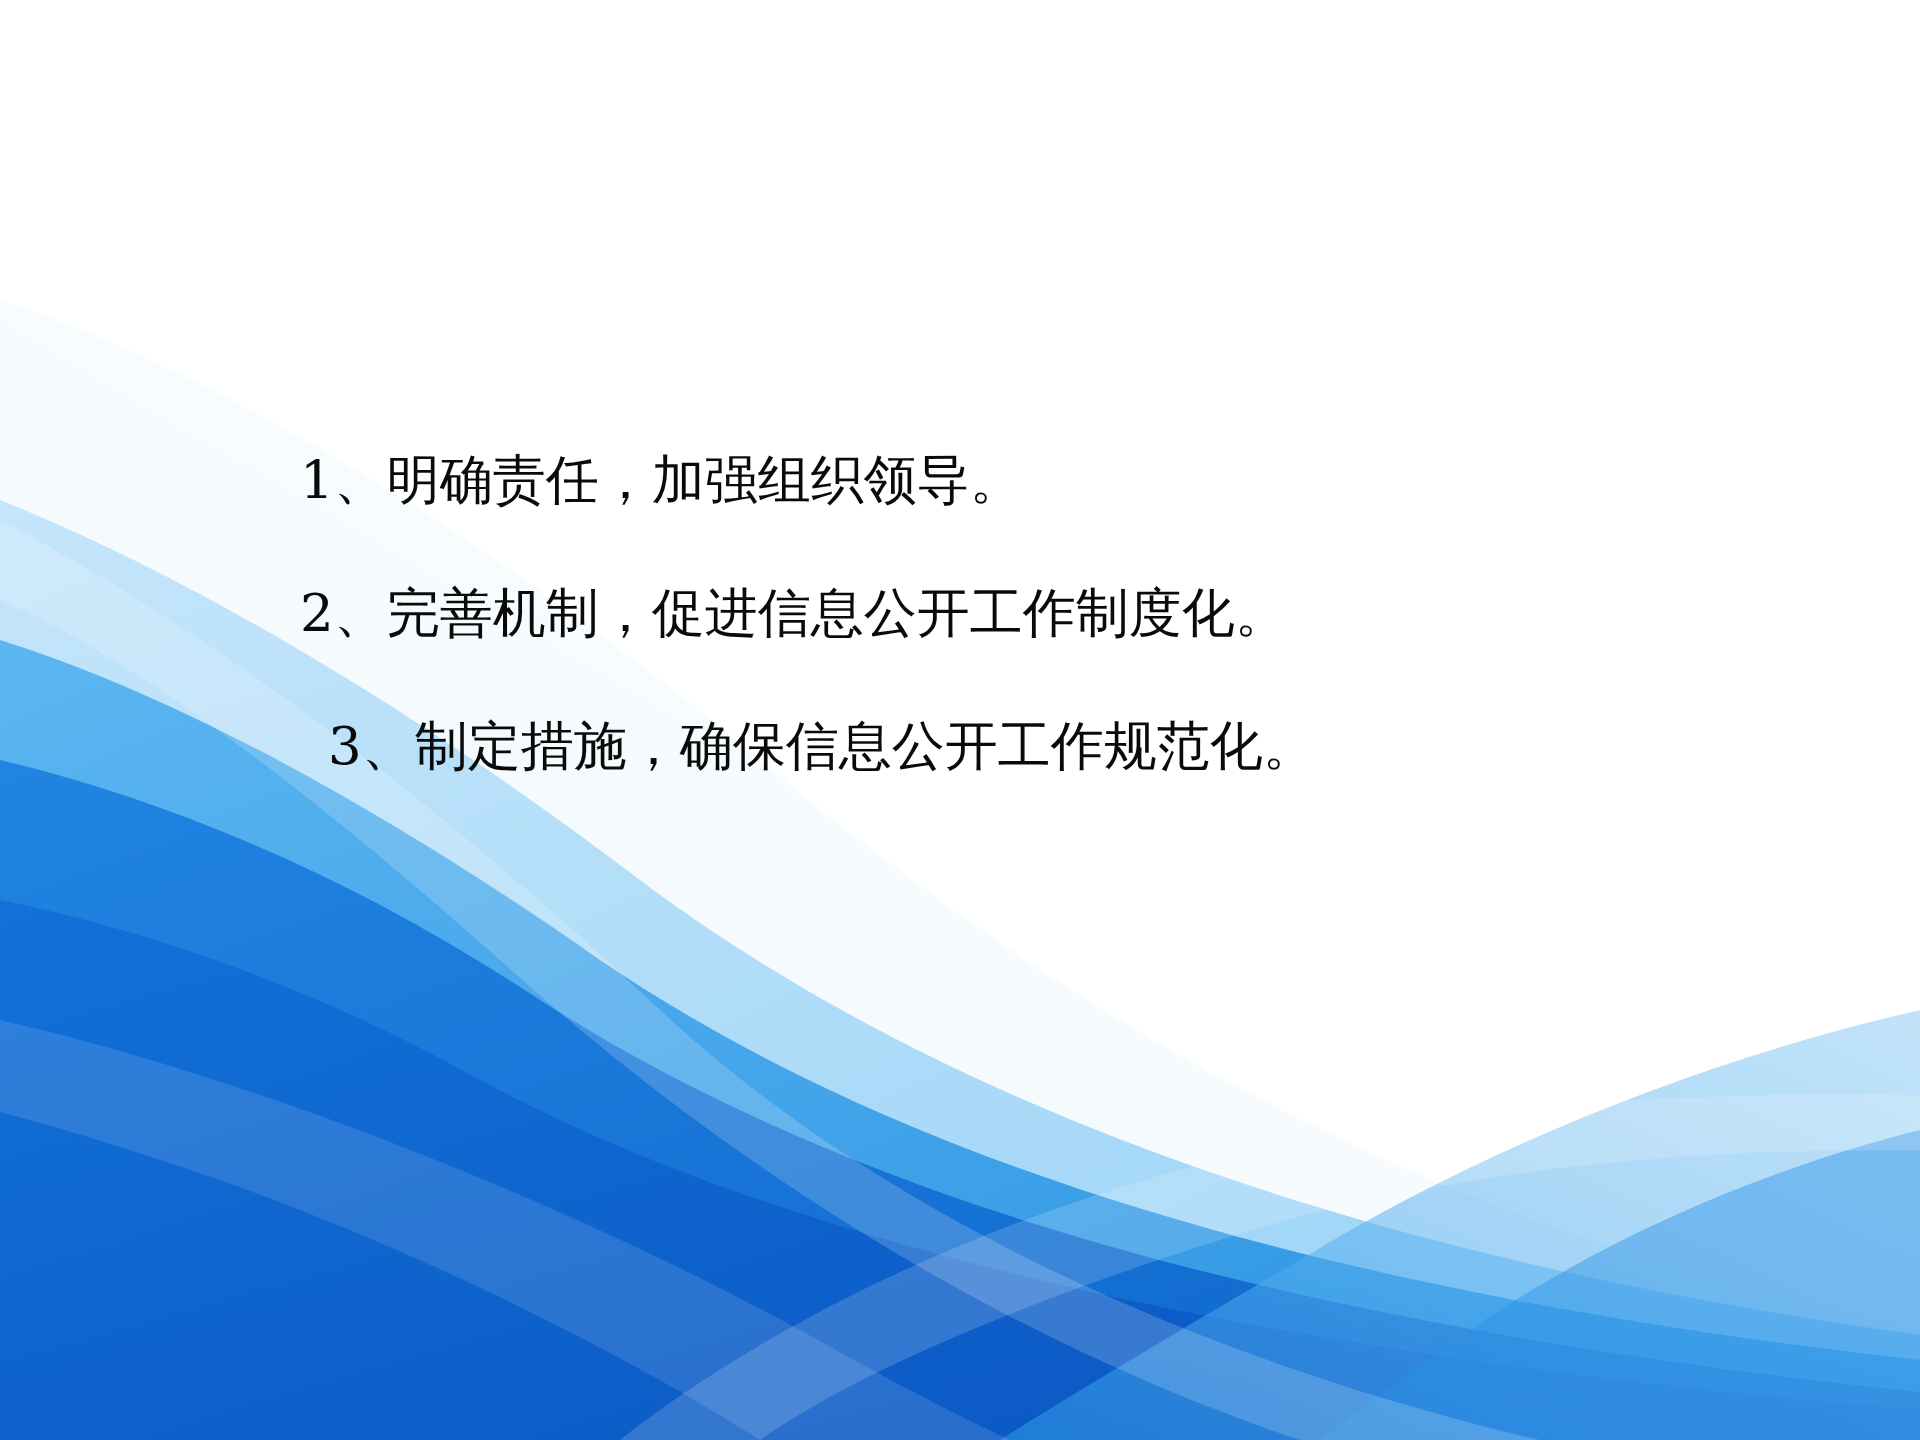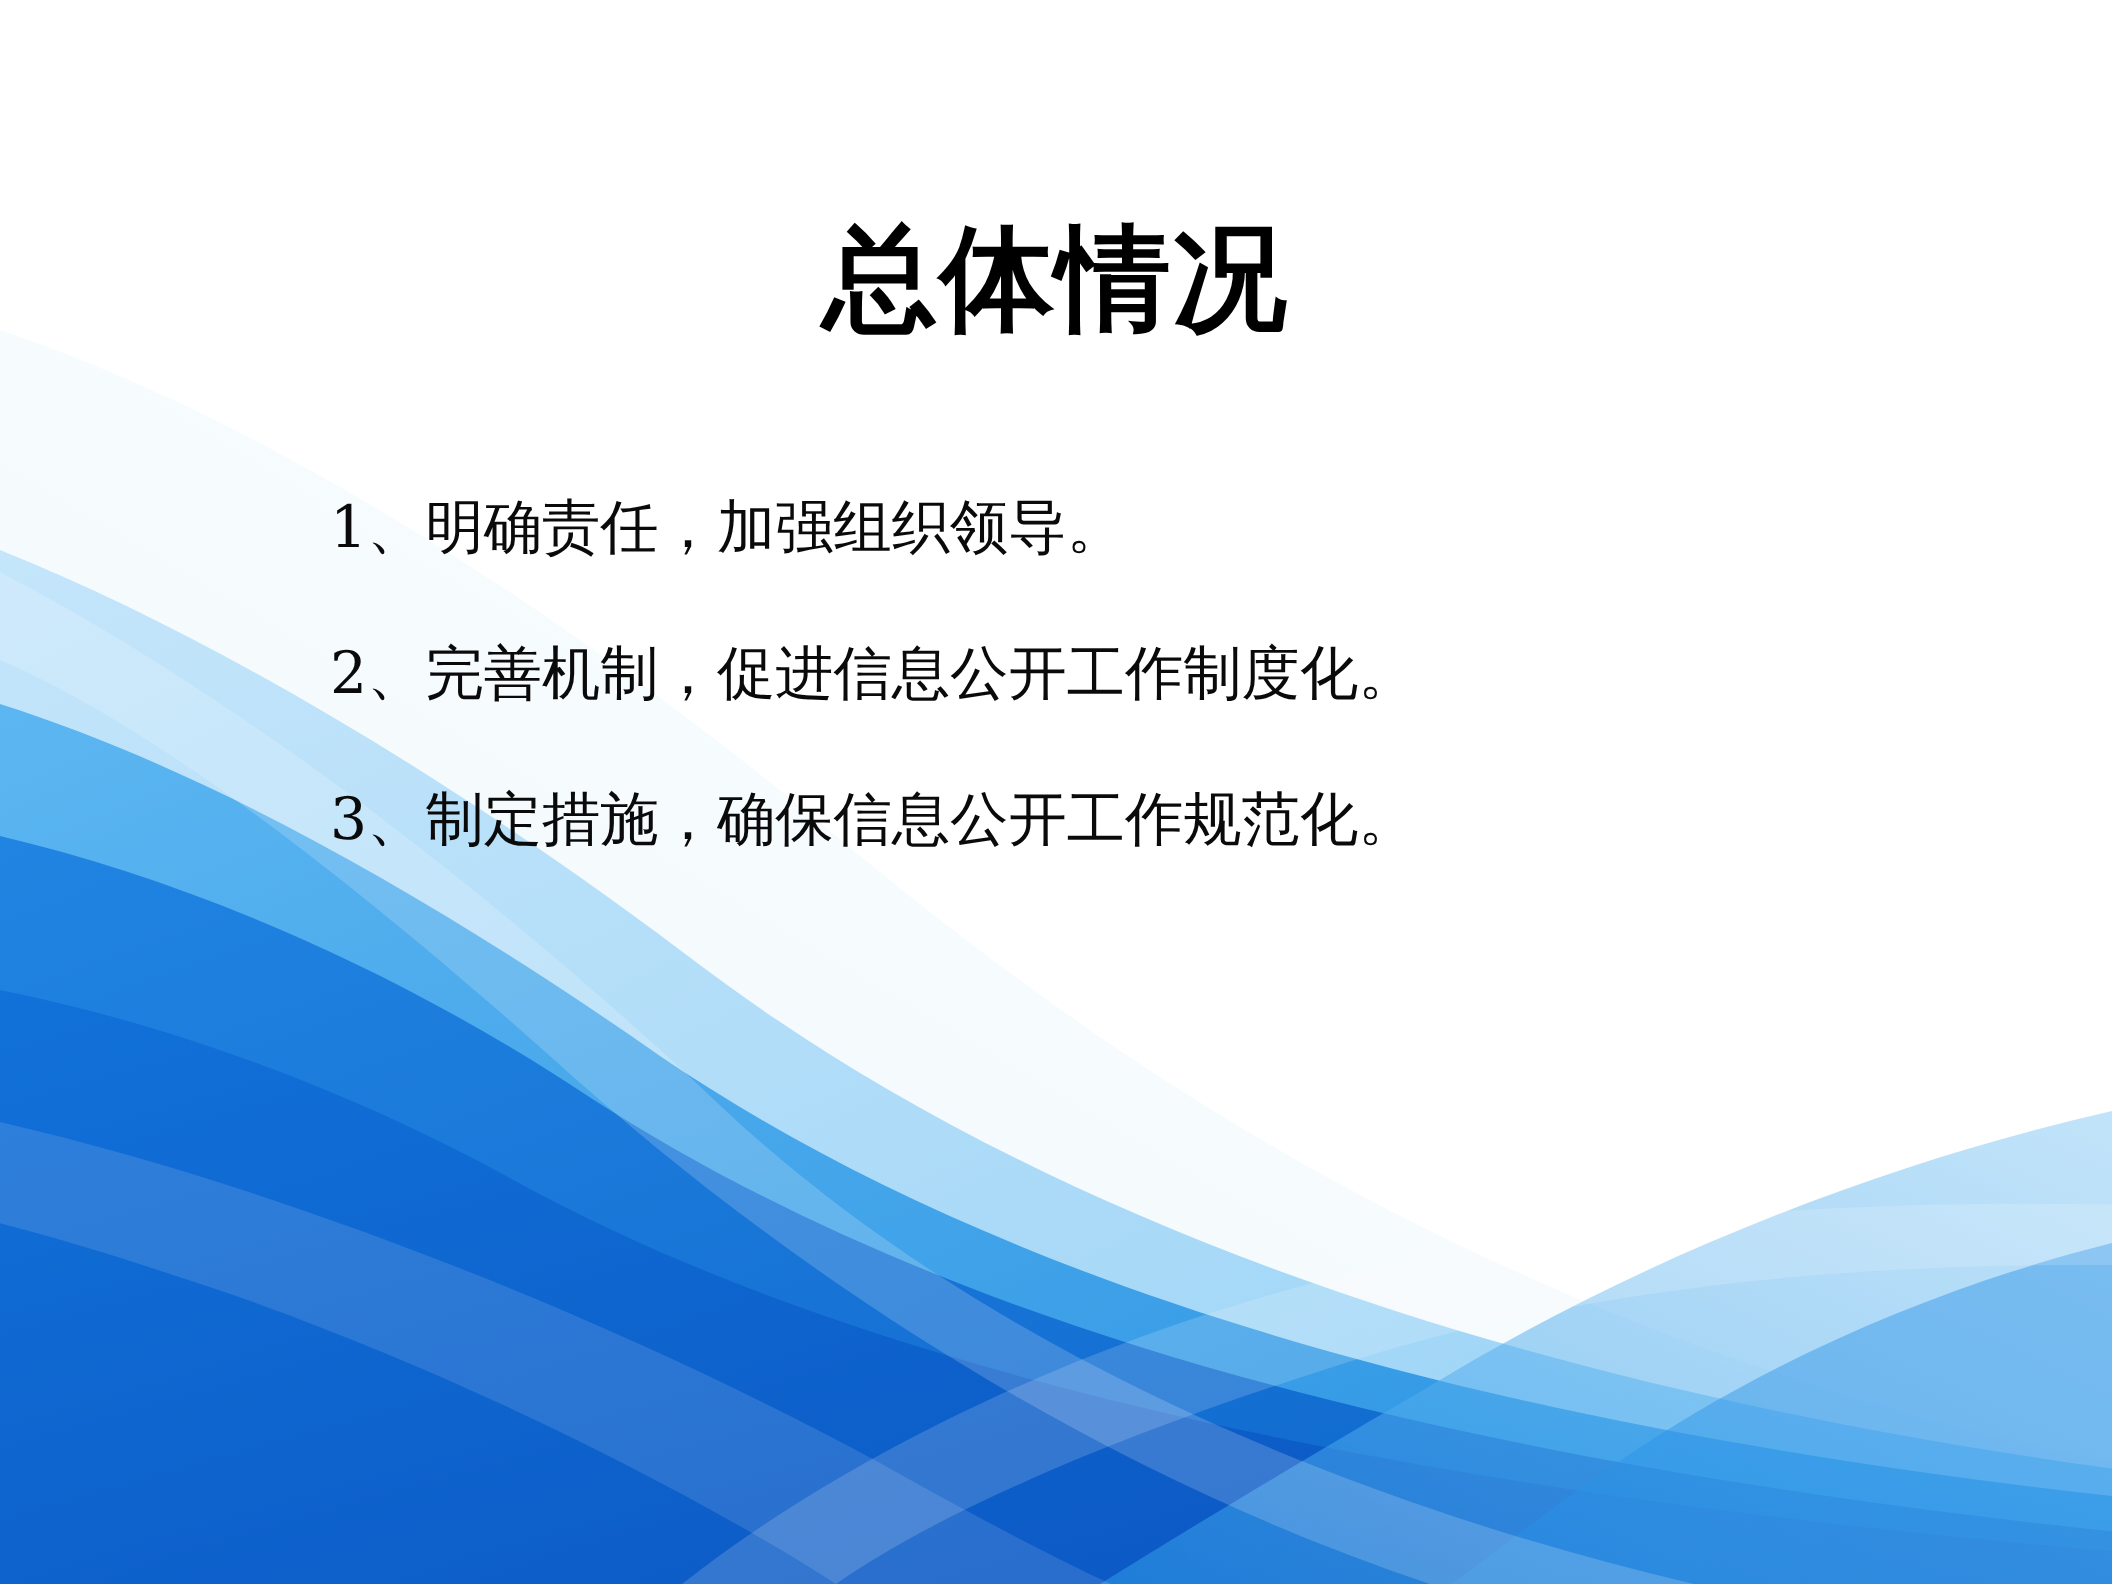--- a/index.html
+++ b/index.html
@@ -52,20 +52,21 @@
   .bullet {
     font-family: "DejaVu Serif", "Liberation Serif", serif;
     font-size: 53px;
     line-height: 1.15;
     color: #0a0a0a;
     margin-bottom: 72px;
     white-space: nowrap;
   }
   .bullet:last-child {
     margin-bottom: 0;
+    margin-left: 28px;
   }
 </style>
 </head>
 <body>
 
 <div class="slide">
 
   <svg class="bg-svg" viewBox="0 0 1920 1440" preserveAspectRatio="none">
     <defs>
       <linearGradient id="gradCorner" x1="0" y1="1" x2="1" y2="0">
@@ -108,21 +109,20 @@
 
     <path d="M1920,1010 C1700,1060 1480,1150 1300,1260 C1180,1330 1080,1390 1000,1440 L1920,1440 Z" fill="url(#gradRight)" opacity="0.55"></path>
     <path d="M1920,1130 C1760,1170 1600,1240 1470,1330 C1410,1370 1360,1410 1320,1440 L1920,1440 Z" fill="#2b93e6" opacity="0.45"></path>
 
     <path d="M0,520 C230,640 470,830 660,1010 C880,1215 1200,1360 1540,1440 L1300,1440 C1000,1340 720,1160 500,960 C320,800 140,660 0,600 Z" fill="#ffffff" opacity="0.18"></path>
     <path d="M0,1020 C260,1080 560,1200 800,1330 C880,1375 950,1412 1010,1440 L760,1440 C620,1350 380,1230 160,1160 C100,1140 50,1125 0,1112 Z" fill="#ffffff" opacity="0.12"></path>
     <path d="M620,1440 C760,1330 960,1230 1180,1170 C1400,1110 1650,1090 1920,1095 L1920,1150 C1660,1148 1420,1175 1220,1240 C1030,1300 860,1370 760,1440 Z" fill="#ffffff" opacity="0.16"></path>
   </svg>
 
   <div class="content">
-    <div class="slide-title">总体情况</div>
 
     <div class="bullets">
       <div class="bullet">1、明确责任，加强组织领导。</div>
       <div class="bullet">2、完善机制，促进信息公开工作制度化。</div>
       <div class="bullet">3、制定措施，确保信息公开工作规范化。</div>
     </div>
   </div>
 
 </div>
 

